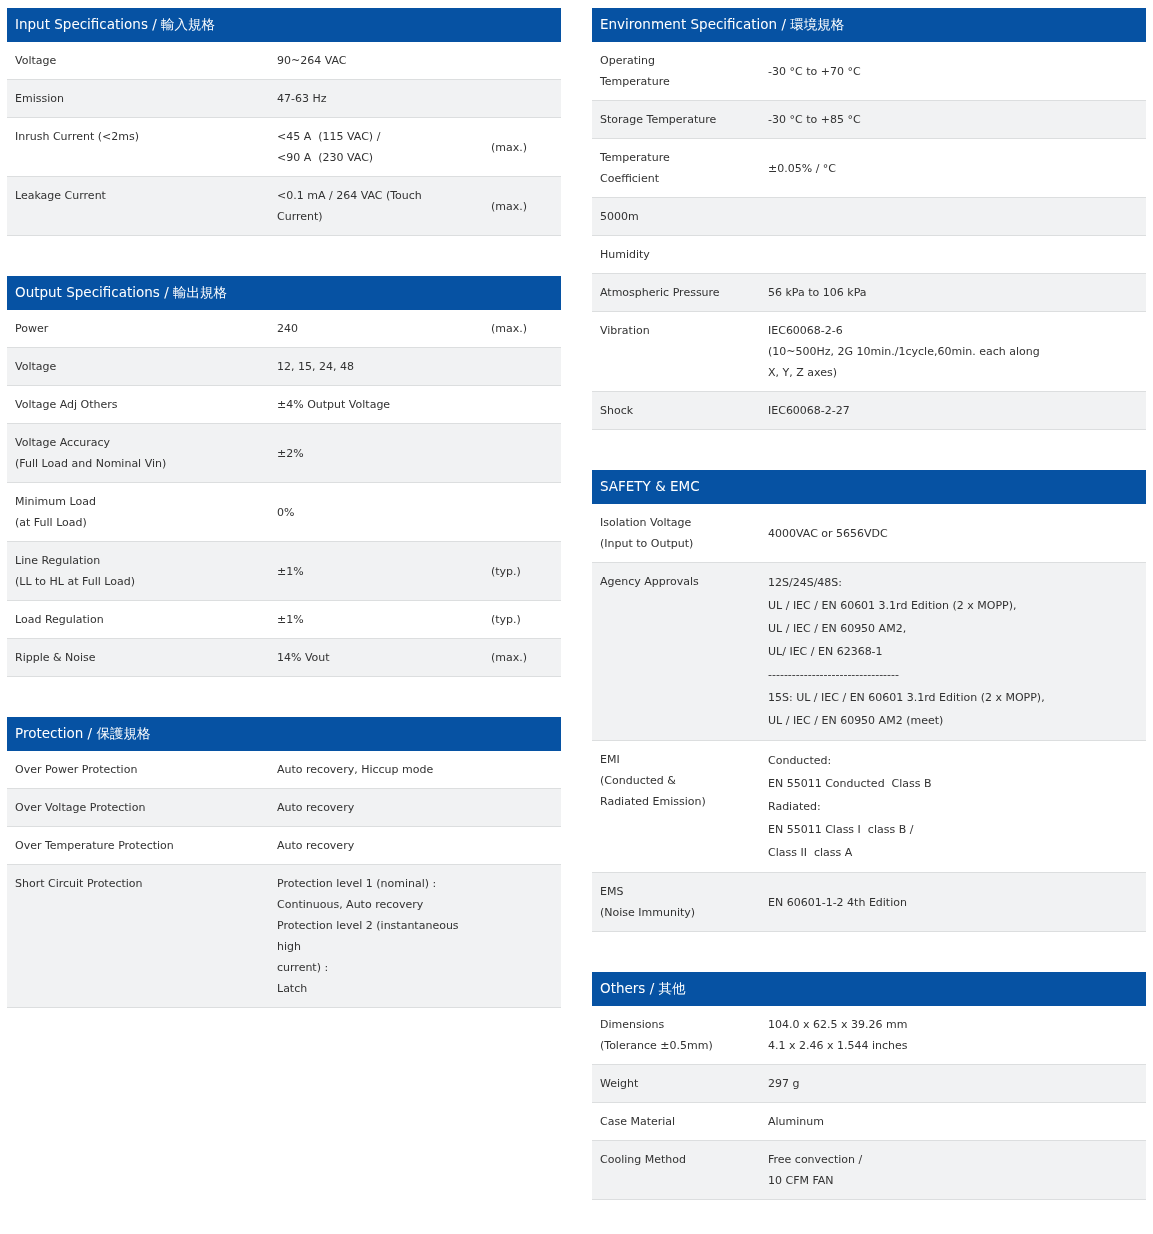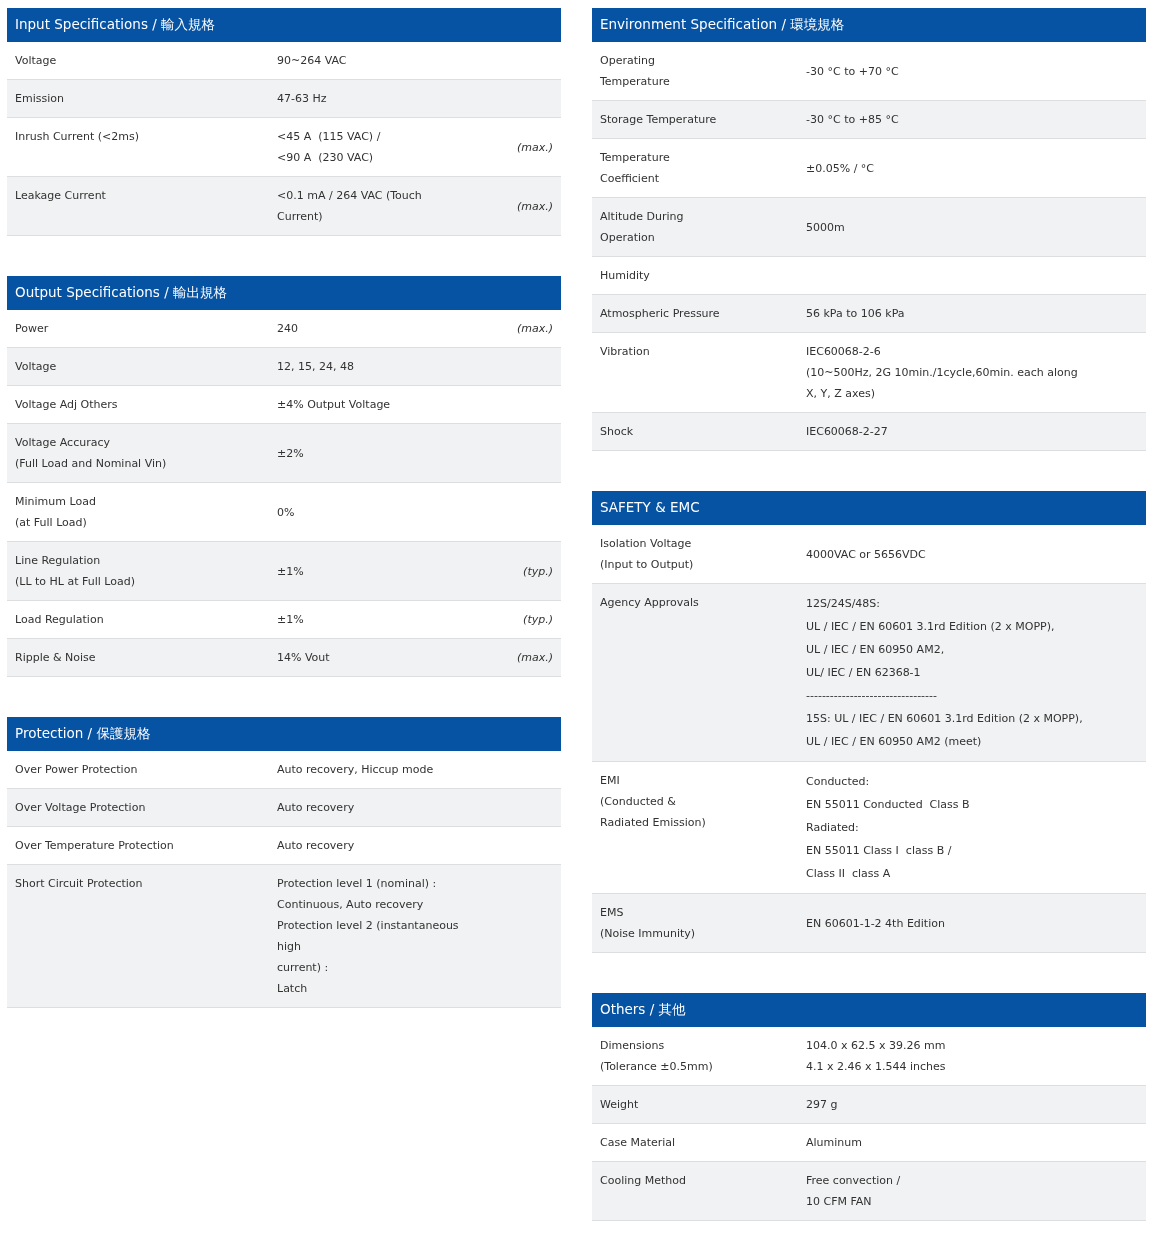--- a/index.html
+++ b/index.html
@@ -18,24 +18,24 @@
     padding:6px 8px 7px 8px;
     white-space:pre-wrap;
   }
   .row{
     display:grid;align-items:center;
     background:#ffffff;border-bottom:1px solid #dcdedf;
     font-size:11px;line-height:21px;
   }
   .rows > .row:nth-child(even){background:#f1f2f3;}
   .t3 .row{grid-template-columns:262px 1fr 70px;}
-  .t2 .row{grid-template-columns:168px 1fr;gap:38px;}
+  .t2 .row{grid-template-columns:168px 1fr;}
   .c{white-space:pre-wrap;padding:8px;}
   .lab{align-self:start;}
-  .note{text-align:right;padding:8px 8px 8px 0;font-style:italic;}
+  .note{text-align:left;padding:8px 8px 8px 0;}
   .safety-vals .val{line-height:23px;}
 </style>
 </head>
 <body>
 
 <div class="page">
 
   <div class="col">
 
     <section class="spec t3">
@@ -160,22 +160,20 @@
         <div class="row">
           <div class="c lab">Storage Temperature</div>
           <div class="c val">-30 °C to +85 °C</div>
         </div>
         <div class="row">
           <div class="c lab">Temperature
 Coefficient</div>
           <div class="c val">±0.05% / °C</div>
         </div>
         <div class="row">
-          <div class="c lab">Altitude During
-Operation</div>
           <div class="c val">5000m</div>
         </div>
         <div class="row">
           <div class="c lab">Humidity</div>
         </div>
         <div class="row">
           <div class="c lab">Atmospheric Pressure</div>
           <div class="c val">56 kPa to 106 kPa</div>
         </div>
         <div class="row">

